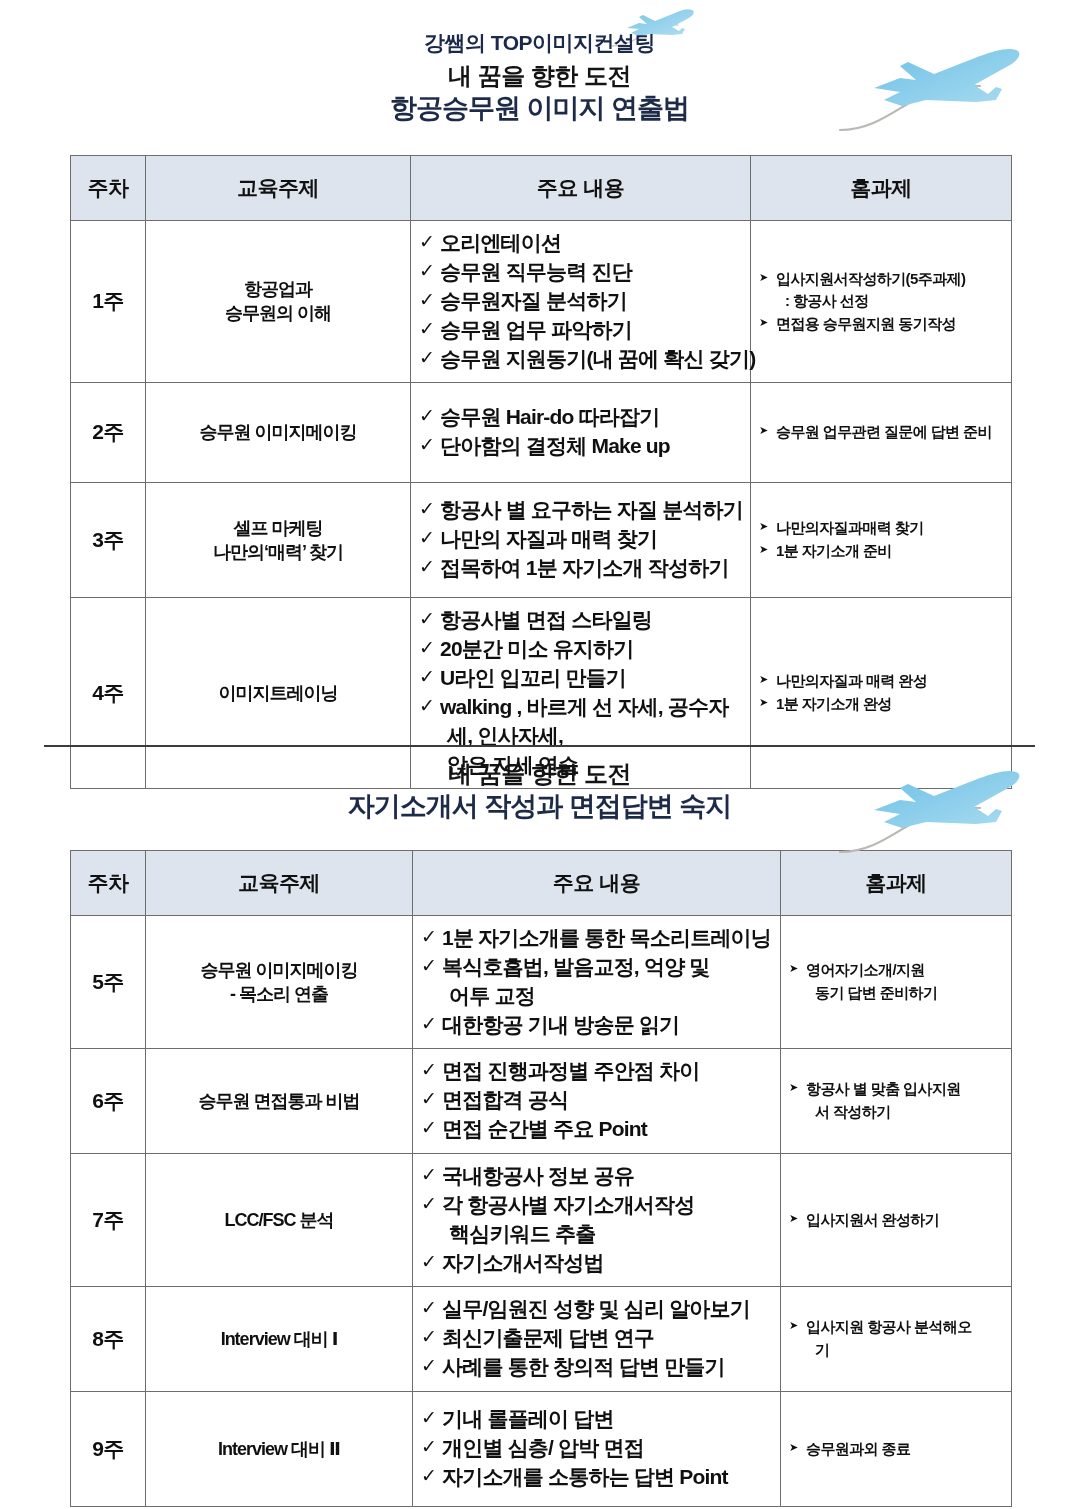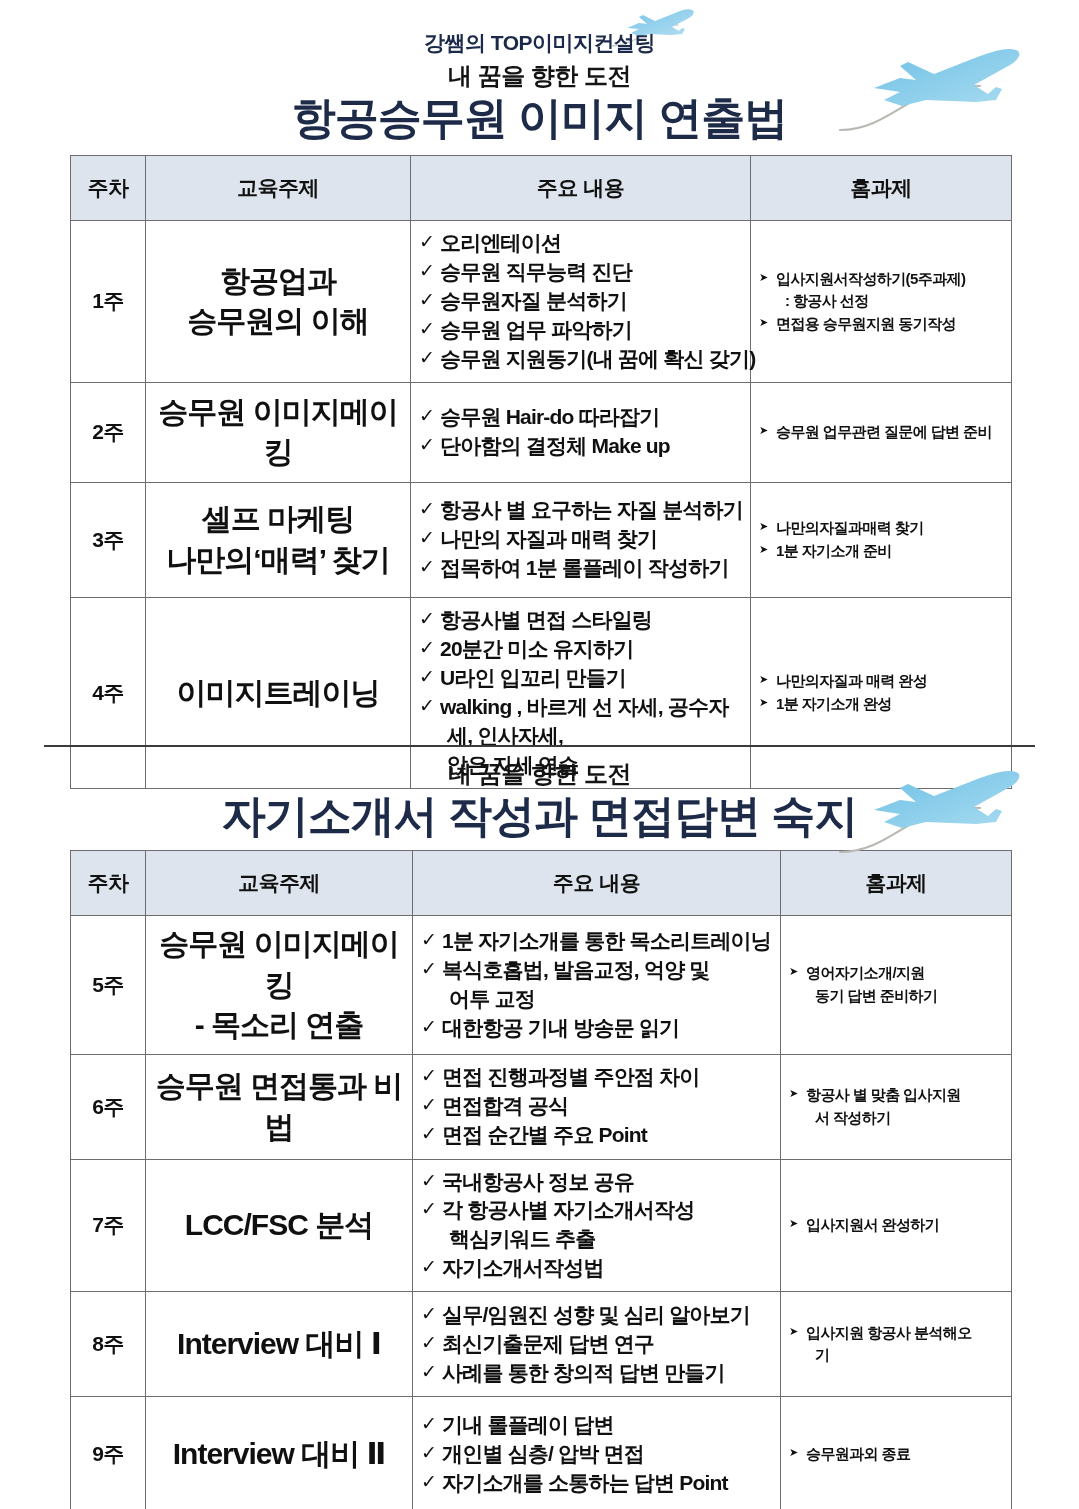--- a/index.html
+++ b/index.html
@@ -40,21 +40,21 @@
     font-weight: 700;
     color: #141414;
     letter-spacing: -0.5px;
     margin-top: 8px;
     line-height: 1.15;
     position: relative;
     z-index: 3;
   }
   .title-main {
     text-align: center;
-    font-size: 44px;
+    font-size: 27px;
     font-weight: 700;
     color: #1d2b49;
     letter-spacing: -1px;
     margin-top: 2px;
     line-height: 1.2;
     position: relative;
     z-index: 3;
   }
 
   
@@ -104,21 +104,21 @@
     text-align: center;
   }
   td.week {
     text-align: center;
     font-size: 21px;
     font-weight: 700;
     letter-spacing: -0.5px;
   }
   td.topic {
     text-align: center;
-    font-size: 30px;
+    font-size: 18px;
     font-weight: 700;
     letter-spacing: -1px;
     line-height: 1.35;
     padding: 4px 6px;
   }
   td.content {
     padding: 8px 6px 8px 16px;
     font-size: 21px;
     font-weight: 700;
     letter-spacing: -0.8px;
@@ -265,21 +265,21 @@
             </ul>
           </td>
         </tr>
         <tr style="height: 115px;">
           <td class="week">3주</td>
           <td class="topic">셀프 마케팅<br>나만의‘매력’ 찾기</td>
           <td class="content">
             <ul class="checks">
               <li>항공사 별 요구하는 자질 분석하기</li>
               <li>나만의 자질과 매력 찾기</li>
-              <li>접목하여 1분 롤플레이 작성하기</li>
+              <li>접목하여 1분 자기소개 작성하기</li>
             </ul>
           </td>
           <td class="homework">
             <ul class="arrows">
               <li>나만의자질과매력 찾기</li>
               <li>1분 자기소개 준비</li>
             </ul>
           </td>
         </tr>
         <tr style="height: 170px;">

